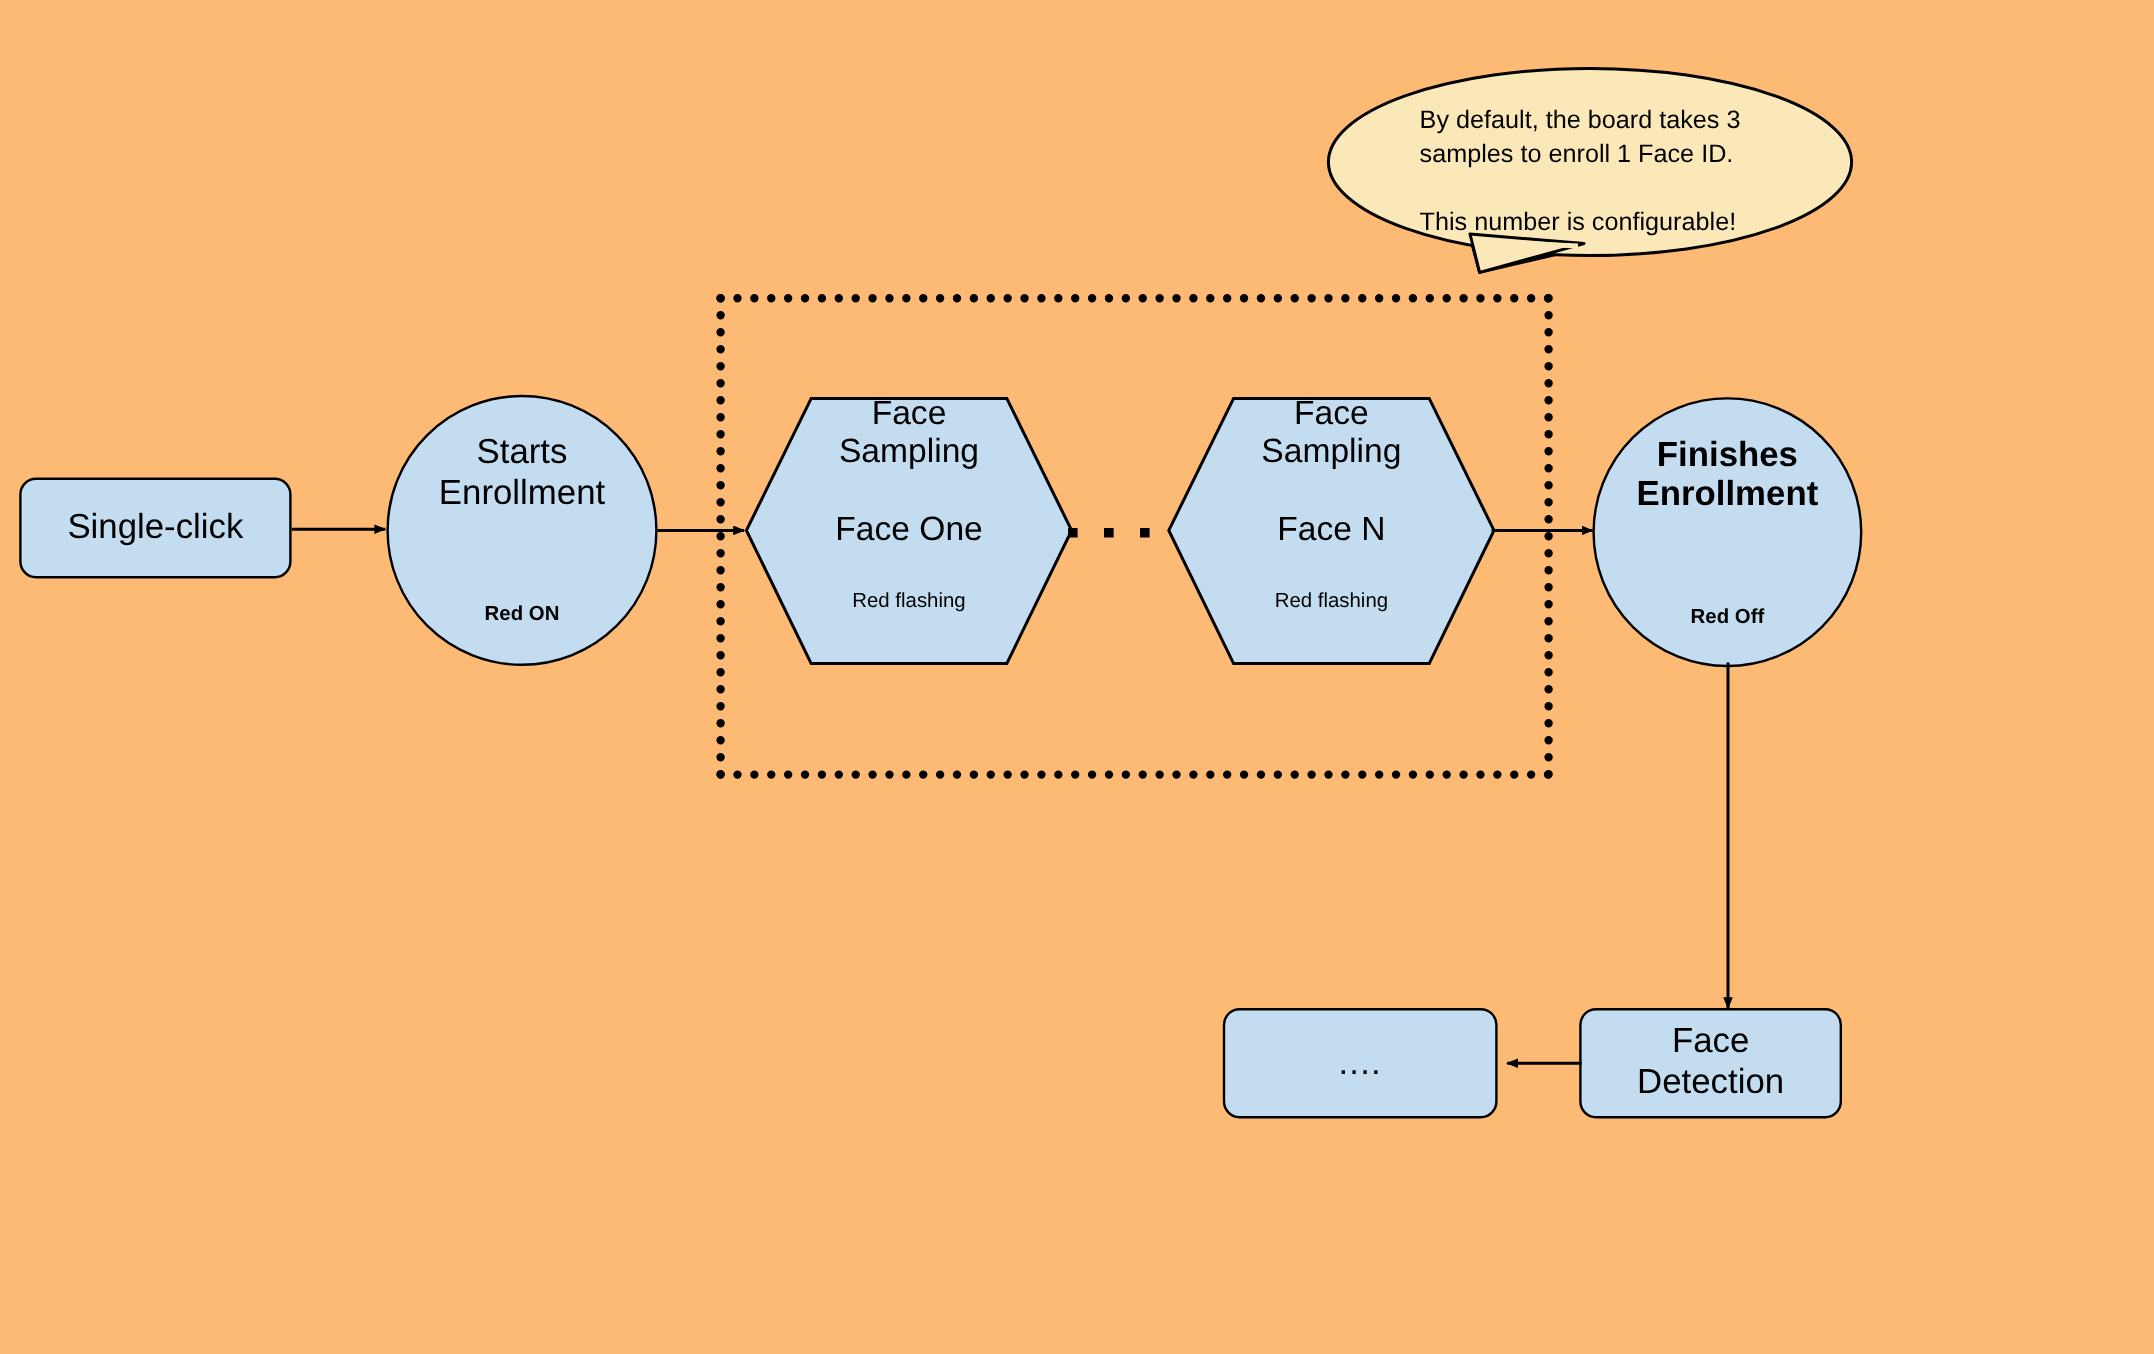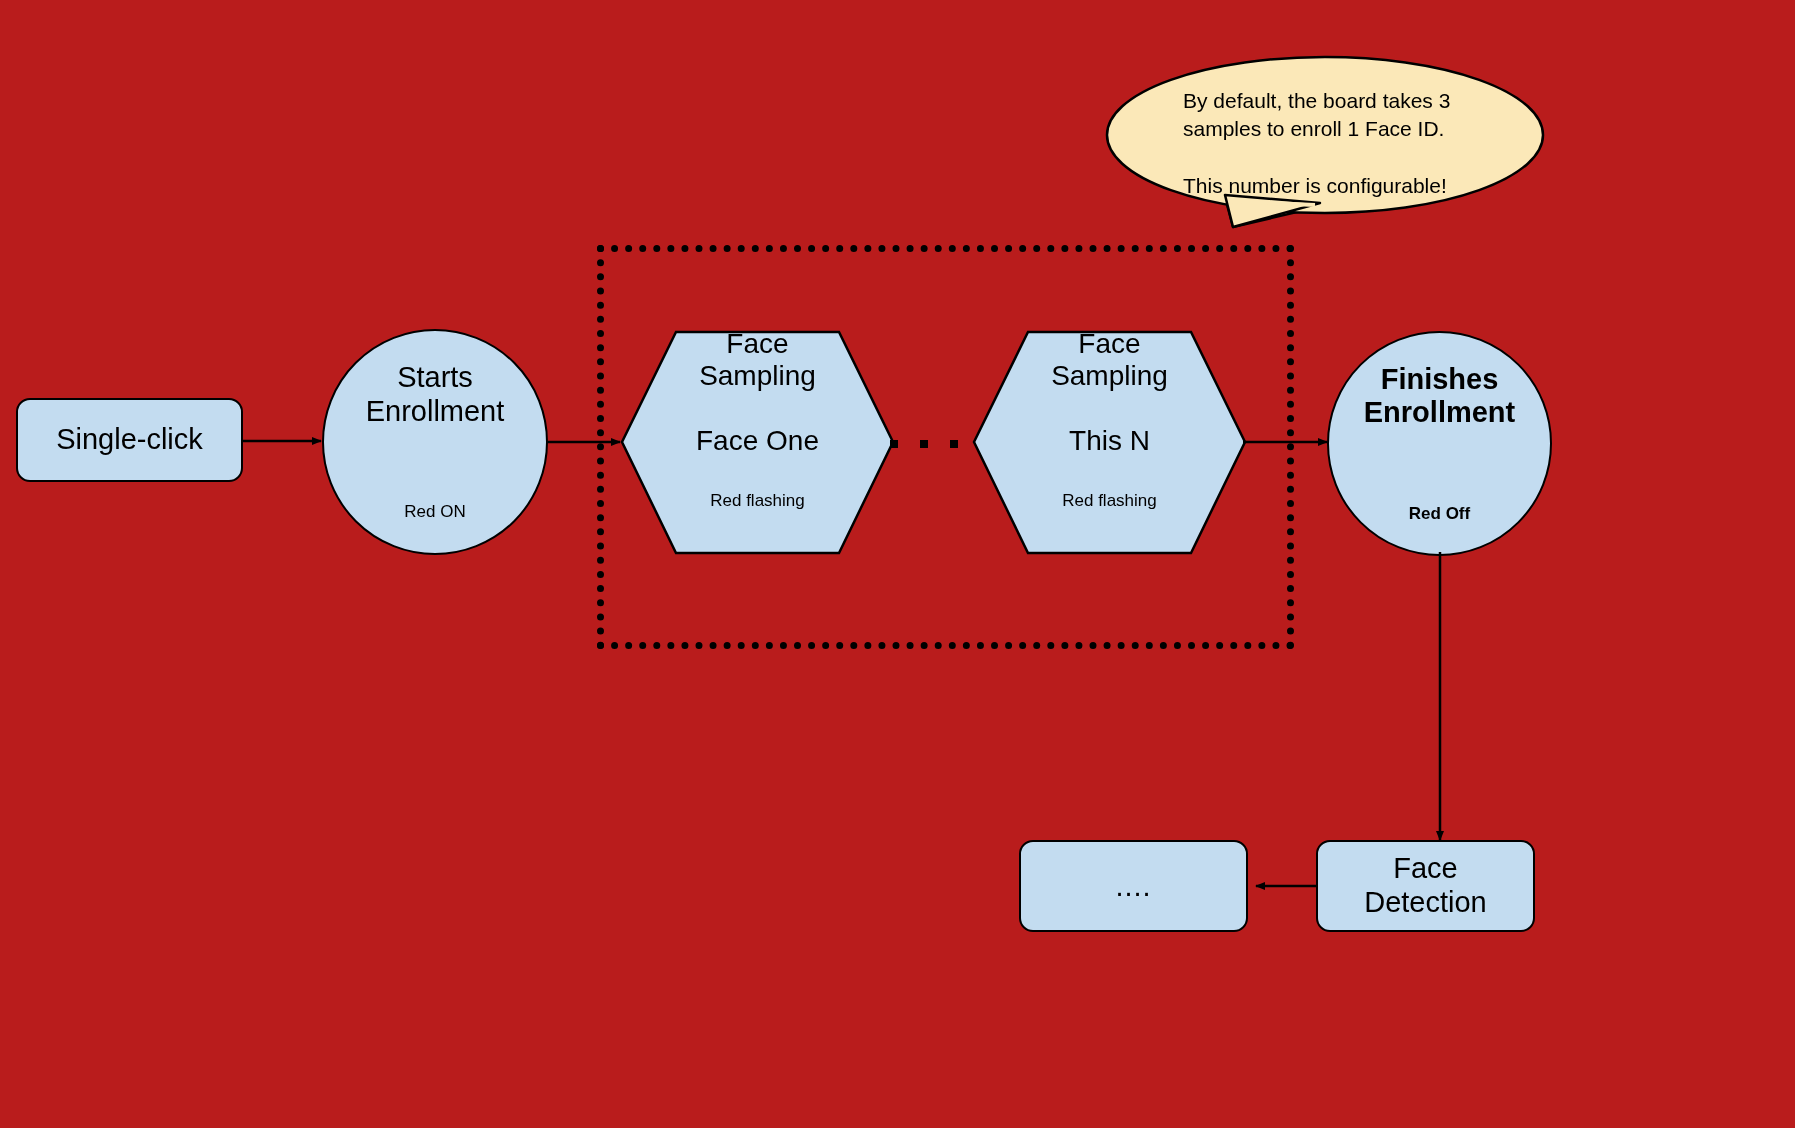--- a/index.html
+++ b/index.html
@@ -8,21 +8,21 @@
     background: #ffffff;
   }
   body {
     font-family: "Liberation Sans", sans-serif;
     color: #000000;
   }
   #canvas {
     position: relative;
     width: 1795px;
     height: 1128px;
-    background: #b91c1c;
+    background: #fdba74;
     overflow: hidden;
   }
   .node {
     position: absolute;
     box-sizing: border-box;
     display: flex;
     flex-direction: column;
     align-items: center;
     justify-content: center;
     text-align: center;
@@ -150,21 +150,21 @@
       <marker id="arrowA" markerWidth="10" markerHeight="8" refX="9" refY="4" orient="auto" markerUnits="userSpaceOnUse">
         <path d="M0,0 L10,4 L0,8 Z" fill="#000"></path>
       </marker>
     </defs>
     <line x1="0" y1="16" x2="78" y2="16" stroke="#000" stroke-width="2.5" marker-end="url(#arrowA)"></line>
   </svg>
 
   <div class="node circle" style="left:322px; top:329px; width:226px; height:226px;">
     <span class="title-lg">Starts
 Enrollment</span>
-    <span class="sub-sm" style="margin-top:42px;">Red ON</span>
+    <span class="sub-sm" style="margin-top:42px;font-weight:bold;">Red ON</span>
   </div>
 
   <svg class="conn" style="left:548px; top:426px; width:90px; height:32px;" width="90" height="32">
     <defs>
       <marker id="arrowB" markerWidth="10" markerHeight="8" refX="9" refY="4" orient="auto" markerUnits="userSpaceOnUse">
         <path d="M0,0 L10,4 L0,8 Z" fill="#000"></path>
       </marker>
     </defs>
     <line x1="0" y1="16" x2="72" y2="16" stroke="#000" stroke-width="2.5" marker-end="url(#arrowB)"></line>
   </svg>
@@ -185,21 +185,21 @@
     <line x1="2" y1="10" x2="128" y2="10" stroke="#000" stroke-width="8" stroke-dasharray="8 22" stroke-linecap="butt"></line>
   </svg>
 
   <div class="hexwrap" style="left:972px; top:330px; width:275px; height:225px;">
     <svg width="275" height="225" viewBox="0 0 275 225">
       <polygon points="56,2 219,2 273,112 219,223 56,223 2,112" fill="#c3dcf0" stroke="#000000" stroke-width="2.5" stroke-linejoin="miter"></polygon>
     </svg>
     <div class="hexlabels">
       <span class="title-md" style="margin-top:-46px;">Face
 Sampling</span>
-      <span class="title-md" style="margin-top:32px;">This N</span>
+      <span class="title-md" style="margin-top:32px;">Face N</span>
       <span class="sub-sm" style="margin-top:34px;">Red flashing</span>
     </div>
   </div>
 
   <svg class="conn" style="left:1243px; top:426px; width:95px; height:32px;" width="95" height="32">
     <defs>
       <marker id="arrowC" markerWidth="10" markerHeight="8" refX="9" refY="4" orient="auto" markerUnits="userSpaceOnUse">
         <path d="M0,0 L10,4 L0,8 Z" fill="#000"></path>
       </marker>
     </defs>

